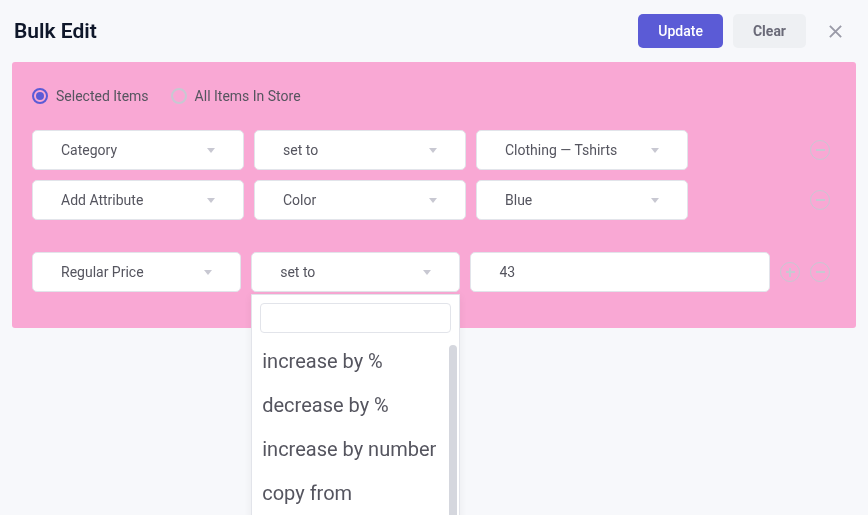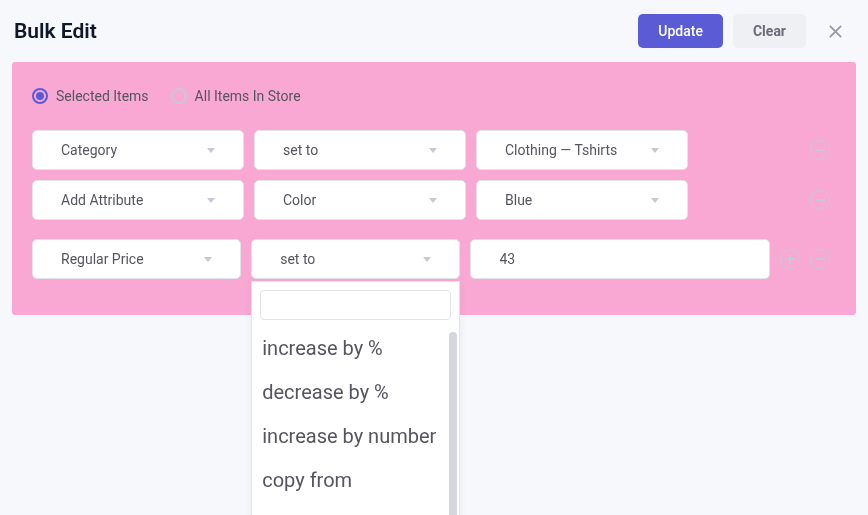--- a/index.html
+++ b/index.html
@@ -30,21 +30,21 @@
 .actions{display:flex;gap:10px;margin-left:auto;padding-right:6px}
 .circ{width:20px;height:20px;border:1.5px solid #c8c8d2;border-radius:50%;display:flex;align-items:center;justify-content:center;cursor:pointer;color:#c8c8d2;position:relative}
 .circ.minus::before{content:"";width:9px;height:1.5px;background:currentColor}
 .circ.plus::before{content:"";position:absolute;width:9px;height:1.5px;background:currentColor}
 .circ.plus::after{content:"";position:absolute;width:1.5px;height:9px;background:currentColor}
 .dropdown{position:absolute;top:41px;left:-1px;right:-1px;background:#fff;border:1px solid #e2e4ea;border-radius:0 0 5px 5px;box-shadow:0 2px 8px rgba(0,0,0,.06);z-index:10;padding:8px 0 0}
 .dd-search{margin:0 8px 6px;height:30px;border:1px solid #e2e4ea;border-radius:4px;padding:0 8px;display:block;width:calc(100% - 16px)}
 .dd-list{max-height:210px;overflow:hidden;position:relative}
 .dd-item{padding:10px 10px;color:#55555f;cursor:pointer;font-size:20px}
 .dd-scroll{position:absolute;right:2px;top:6px;bottom:6px;width:8px;background:#d5d7de;border-radius:5px}
-.row.spaced{margin-top:19px}
+.row.spaced{margin-top:32px}
 </style>
 </head>
 <body>
 
 <div class="header">
   <div class="title">Bulk Edit</div>
   <button class="btn btn-primary">Update</button>
   <button class="btn btn-secondary">Clear</button>
   <div class="close-icon">
     <svg viewBox="0 0 16 16">

